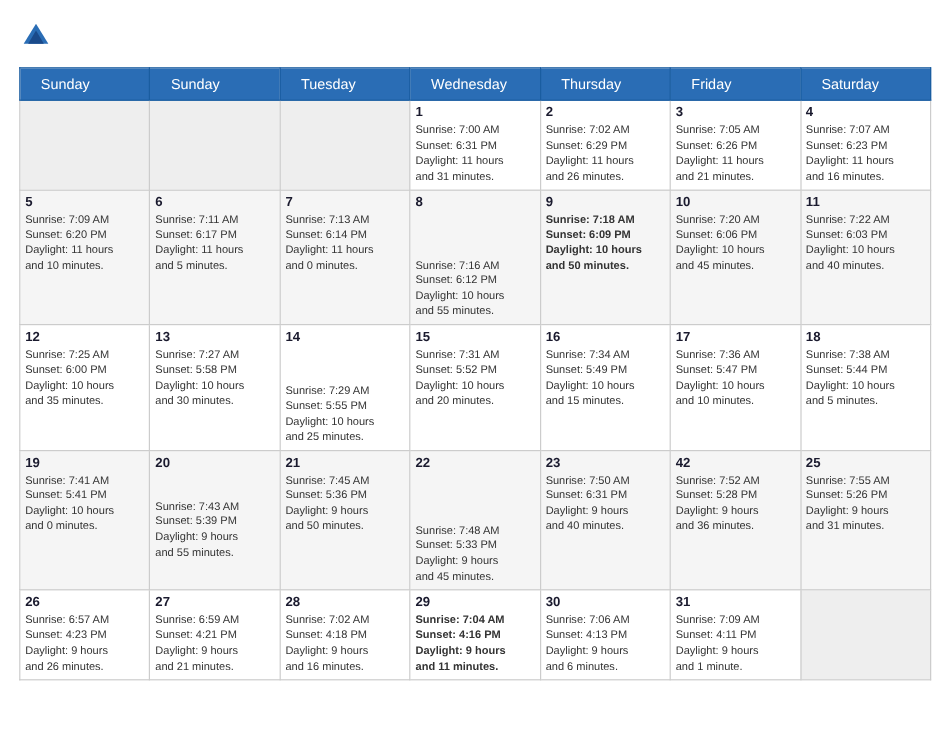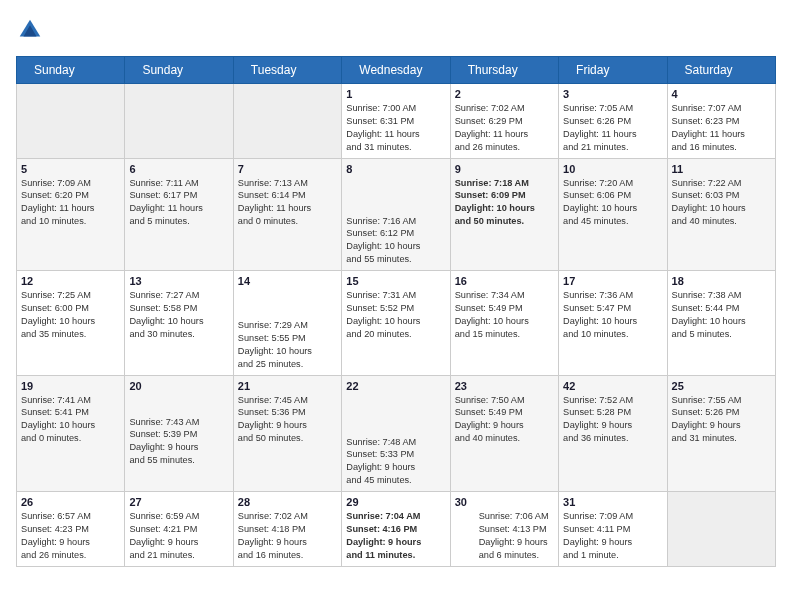--- a/index.html
+++ b/index.html
@@ -289,21 +289,21 @@
         <td>
           <span class="day-number">22</span>
           <div class="day-info" style="white-space: pre-line; margin-top: 44px;">Sunrise: 7:48 AM
 Sunset: 5:33 PM
 Daylight: 9 hours
 and 45 minutes.</div>
         </td>
         <td>
           <span class="day-number">23</span>
           <div class="day-info" style="white-space: pre-line;">Sunrise: 7:50 AM
-Sunset: 5:49 PM
+Sunset: 6:31 PM
 Daylight: 9 hours
 and 40 minutes.</div>
         </td>
         <td>
           <span class="day-number">42</span>
           <div class="day-info" style="white-space: pre-line;">Sunrise: 7:52 AM
 Sunset: 5:28 PM
 Daylight: 9 hours
 and 36 minutes.</div>
         </td>
@@ -339,21 +339,21 @@
         </td>
         <td>
           <span class="day-number">29</span>
           <div class="day-info" style="white-space: pre-line; font-weight: bold;">Sunrise: 7:04 AM
 Sunset: 4:16 PM
 Daylight: 9 hours
 and 11 minutes.</div>
         </td>
         <td>
           <span class="day-number">30</span>
-          <div class="day-info" style="white-space: pre-line; margin-left: 24px;">Sunrise: 7:06 AM
+          <div class="day-info" style="white-space: pre-line;">Sunrise: 7:06 AM
 Sunset: 4:13 PM
 Daylight: 9 hours
 and 6 minutes.</div>
         </td>
         <td>
           <span class="day-number">31</span>
           <div class="day-info" style="white-space: pre-line;">Sunrise: 7:09 AM
 Sunset: 4:11 PM
 Daylight: 9 hours
 and 1 minute.</div>

